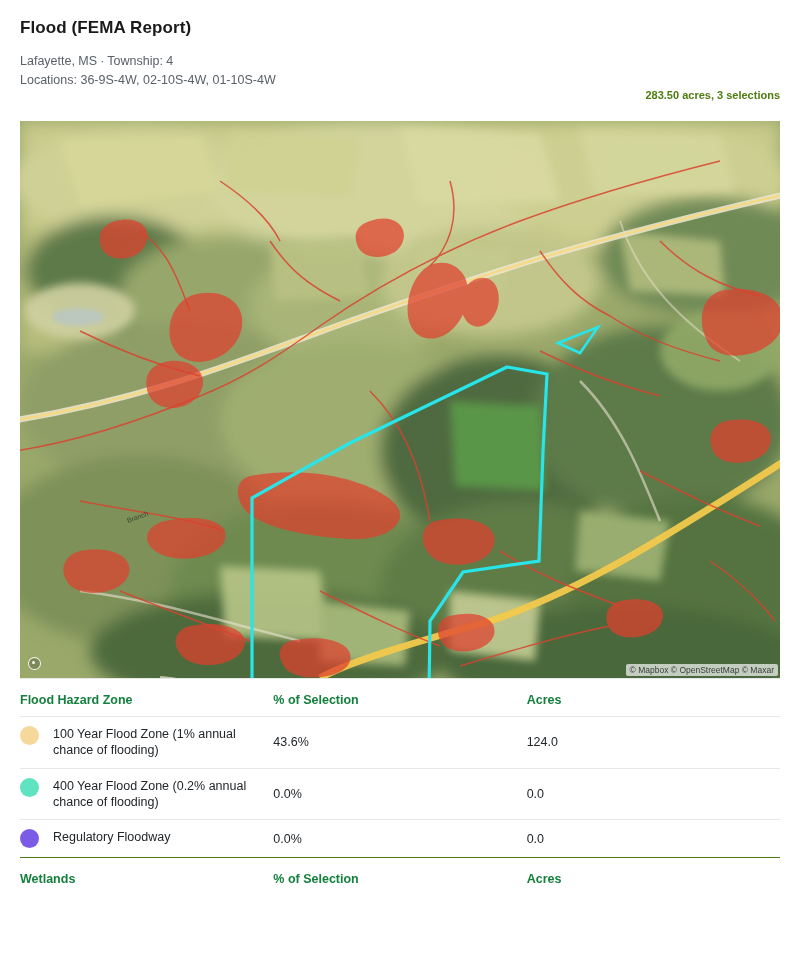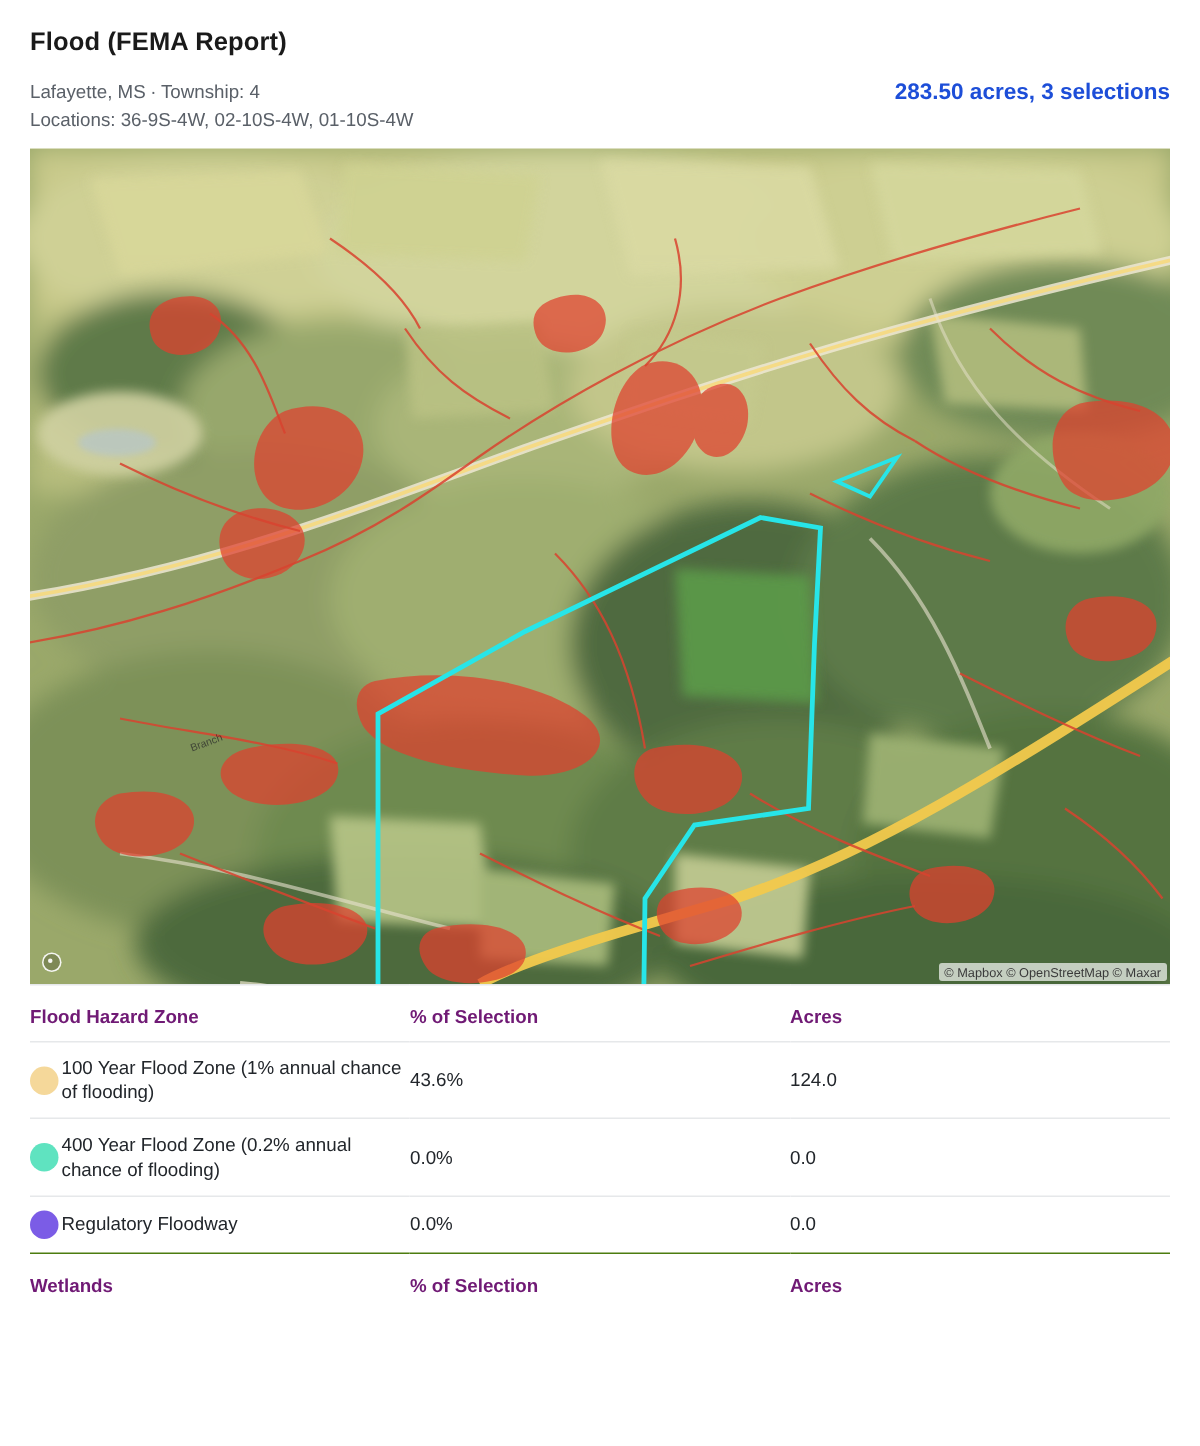--- a/index.html
+++ b/index.html
@@ -22,33 +22,34 @@
     font-size: 17px;
     font-weight: bold;
     color: #1a1a1a;
     padding: 18px 0 0 20px;
     letter-spacing: 0.1px;
   }
   .meta-row {
     display: flex;
     justify-content: space-between;
     align-items: flex-start;
-    padding: 14px 20px 8px 20px;
+    padding: 14px 20px 20px 20px;
   }
   .meta-left {
     font-size: 12.5px;
     color: #5a6068;
     line-height: 1.55;
   }
   .meta-right {
-    font-size: 15px;
-    color: #1d4ed8;
+    font-size: 11px;
+    color: #4d7c0f;
     font-weight: bold;
     white-space: nowrap;
     padding-top: 1px;
+    margin-top: 36px;
   }
   .dot-sep { padding: 0 3px; }
 
   
   .map {
     position: relative;
     margin: 0 20px;
     width: 760px;
     height: 557px;
     overflow: hidden;
@@ -93,43 +94,43 @@
     padding: 0 20px;
   }
   .tbl {
     width: 100%;
     border-collapse: collapse;
     table-layout: fixed;
   }
   .tbl th {
     font-size: 12.5px;
     font-weight: bold;
-    color: #701a75;
+    color: #15803d;
     text-align: left;
     padding: 14px 0 9px 0;
   }
   .tbl th.num, .tbl td.num {
     text-align: left;
   }
   .tbl td {
     font-size: 12.5px;
     color: #22262b;
     padding: 9px 0;
     border-top: 1px solid #e6e8ea;
   }
   .tbl tr.header-row th {
     border-top: 1px solid #4d7c0f;
   }
   .tbl tr.first-header th {
     border-top: 1px solid #e6e8ea;
   }
   .swatch-cell {
     display: flex;
-    align-items: center;
-    gap: 2px;
+    align-items: flex-start;
+    gap: 14px;
   }
   .swatch {
     width: 19px;
     height: 19px;
     border-radius: 50%;
     flex: 0 0 19px;
   }
   .swatch.outline {
     background: #ffffff;
     border: 1.8px solid #1d1d1d;

